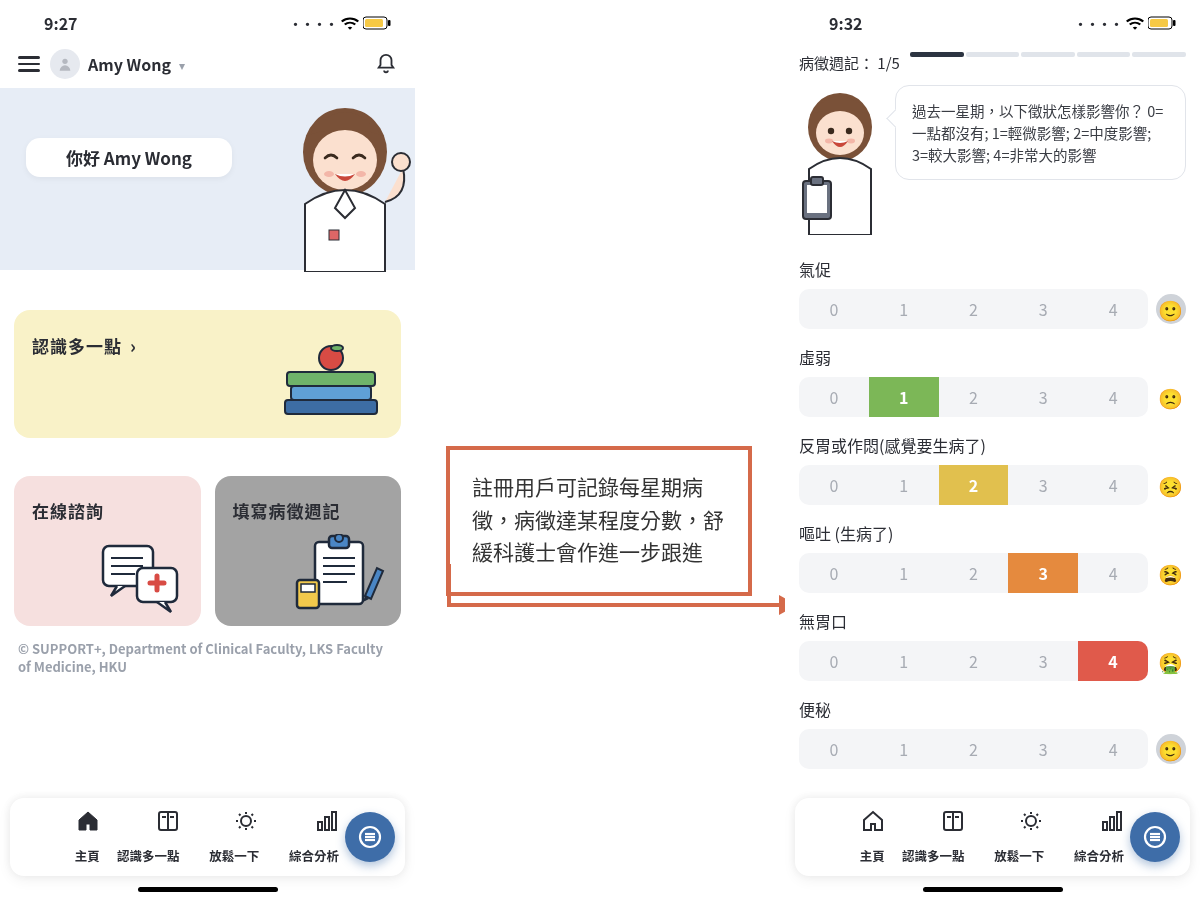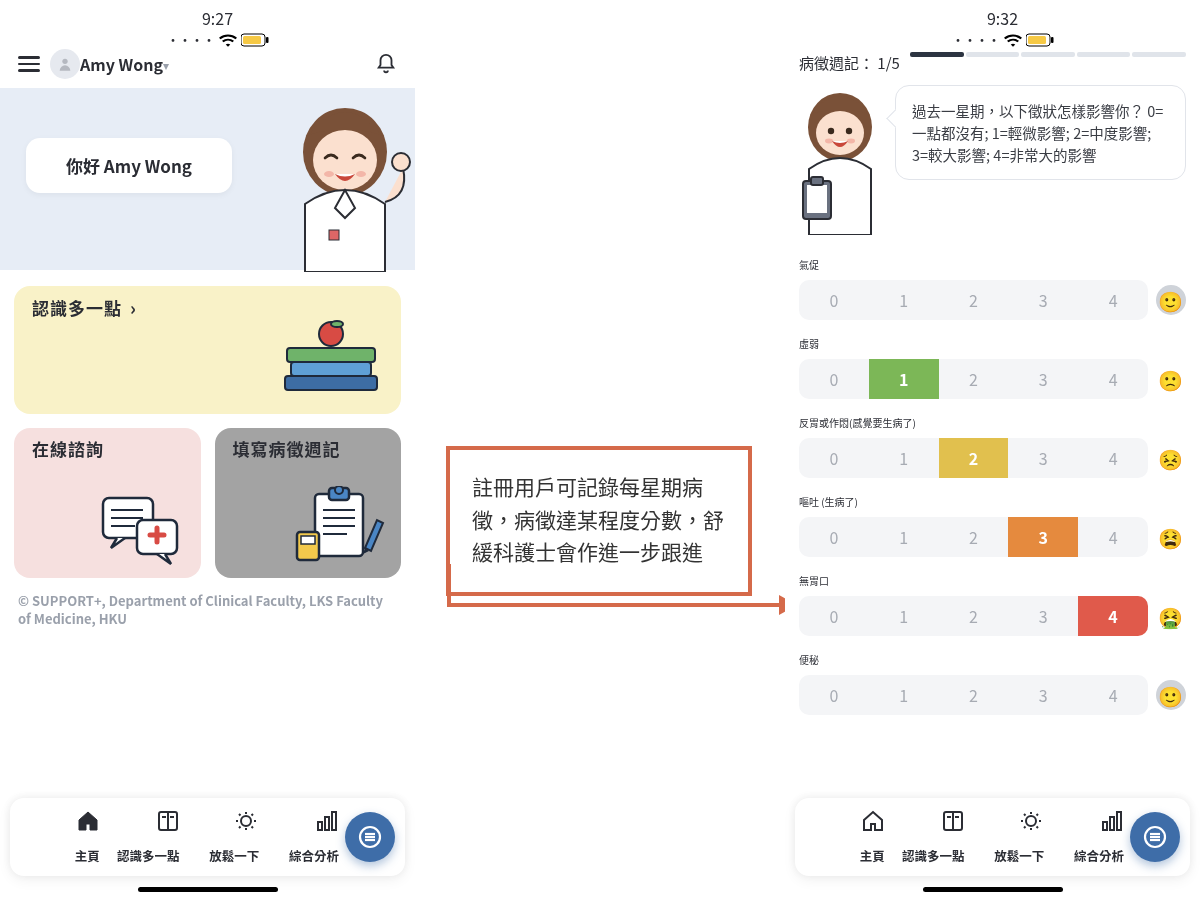--- a/index.html
+++ b/index.html
@@ -22,61 +22,60 @@
   .phone-left { left: 0; top: 0; }
   .phone-right { right: 0; top: 0; }
 
   
   .status-bar {
     height: 40px;
     display: flex;
     align-items: center;
     justify-content: space-between;
     padding: 6px 24px 0 44px;
-    font-weight: 400;
+    font-weight: 700;
     font-size: 16px;
-    flex-direction: column;
   }
   .status-right { display: flex; align-items: center; gap: 4px; }
   .sig-dots { font-size: 13px; letter-spacing: -1px; }
   .wifi-icon svg, .batt-icon svg { display: block; }
 
   
   .app-bar {
     height: 48px;
     display: flex;
     align-items: center;
     padding: 0 18px;
     gap: 10px;
   }
   .hamburger { display: flex; flex-direction: column; gap: 4px; cursor: pointer; }
   .hamburger span { width: 22px; height: 2.5px; background: #2b2d34; border-radius: 2px; }
   .avatar-chip {
-    display: flex; align-items: center; cursor: pointer;
+    display: flex; align-items: center; gap: 8px; cursor: pointer;
   }
   .avatar-circle {
     width: 30px; height: 30px; border-radius: 50%;
     background: #e6e9ef; display: flex; align-items: center; justify-content: center;
   }
   .avatar-circle svg { opacity: .45; }
   .chevdown { color: #9aa0ab; font-size: 12px; }
   .bell { margin-left: auto; cursor: pointer; }
 
   
   .hero {
     background: #e7edf6;
     height: 182px;
     position: relative;
   }
   .hero-bubble {
     position: absolute;
     left: 26px; top: 50px;
     background: #ffffff;
     border-radius: 14px;
-    padding: 15px 40px;
+    padding: 7px 40px;
     font-size: 17px;
     font-weight: 600;
     box-shadow: 0 2px 6px rgba(0,0,0,.05);
   }
   .nurse {
     position: absolute;
     right: 0; bottom: -2px;
     width: 140px; height: 180px;
   }
 
@@ -87,24 +86,25 @@
   .quote-title { font-size: 16px; margin-bottom: 6px; }
   .quote-text { font-size: 15px; color: #2b2d34; }
   .socials { display: flex; gap: 10px; margin-top: 10px; }
   .soc { width: 34px; height: 34px; border-radius: 50%; background: #1b1d22; display:flex; align-items:center; justify-content:center; cursor:pointer;}
   .soc svg { fill: #fff; }
 
   
   .cards { padding: 16px 14px 8px 14px; display: grid; grid-template-columns: 1fr 1fr; gap: 14px; }
   .card {
     border-radius: 16px;
-    padding: 8px 16px 12px 18px;
+    padding: 22px 16px 12px 18px;
     position: relative;
     height: 150px;
     cursor: pointer;
+    margin-top: 24px;
   }
   .card.wide { grid-column: 1 / span 2; height: 128px; }
   .card-title { font-size: 17px; font-weight: 600; letter-spacing: 1px; }
   .card-yellow { background: #f9f2c8; }
   .card-pink   { background: #f6e0df; }
   .card-blue   { background: #a3a3a3; }
   .card .art { position: absolute; right: 14px; bottom: 10px; }
   .chev-right { font-size: 18px; margin-left: 8px; }
 
   .footer-note {
@@ -172,21 +172,21 @@
   }
   .instruction-bubble:before{
     content:"";
     position:absolute; left:-7px; top:26px;
     width:12px; height:12px;
     background:#fff; border-left:1px solid #e1e4ea; border-bottom:1px solid #e1e4ea;
     transform: rotate(45deg);
   }
 
   .symptom { padding: 6px 14px 10px 14px; }
-  .symptom-label { font-size: 10px; margin-bottom: 8px; }
+  .symptom-label { font-size: 16px; margin-bottom: 8px; }
   .scale-row { display:flex; align-items:center; gap:8px; }
   .scale {
     flex:1; display:flex; background:#f4f5f7; border-radius:10px; overflow:hidden;
     height: 40px;
   }
   .scale-cell {
     flex:1; display:flex; align-items:center; justify-content:center;
     font-size: 16px; color:#a7abb3; cursor:pointer; border:none; background:transparent;
     font-family: inherit;
   }

